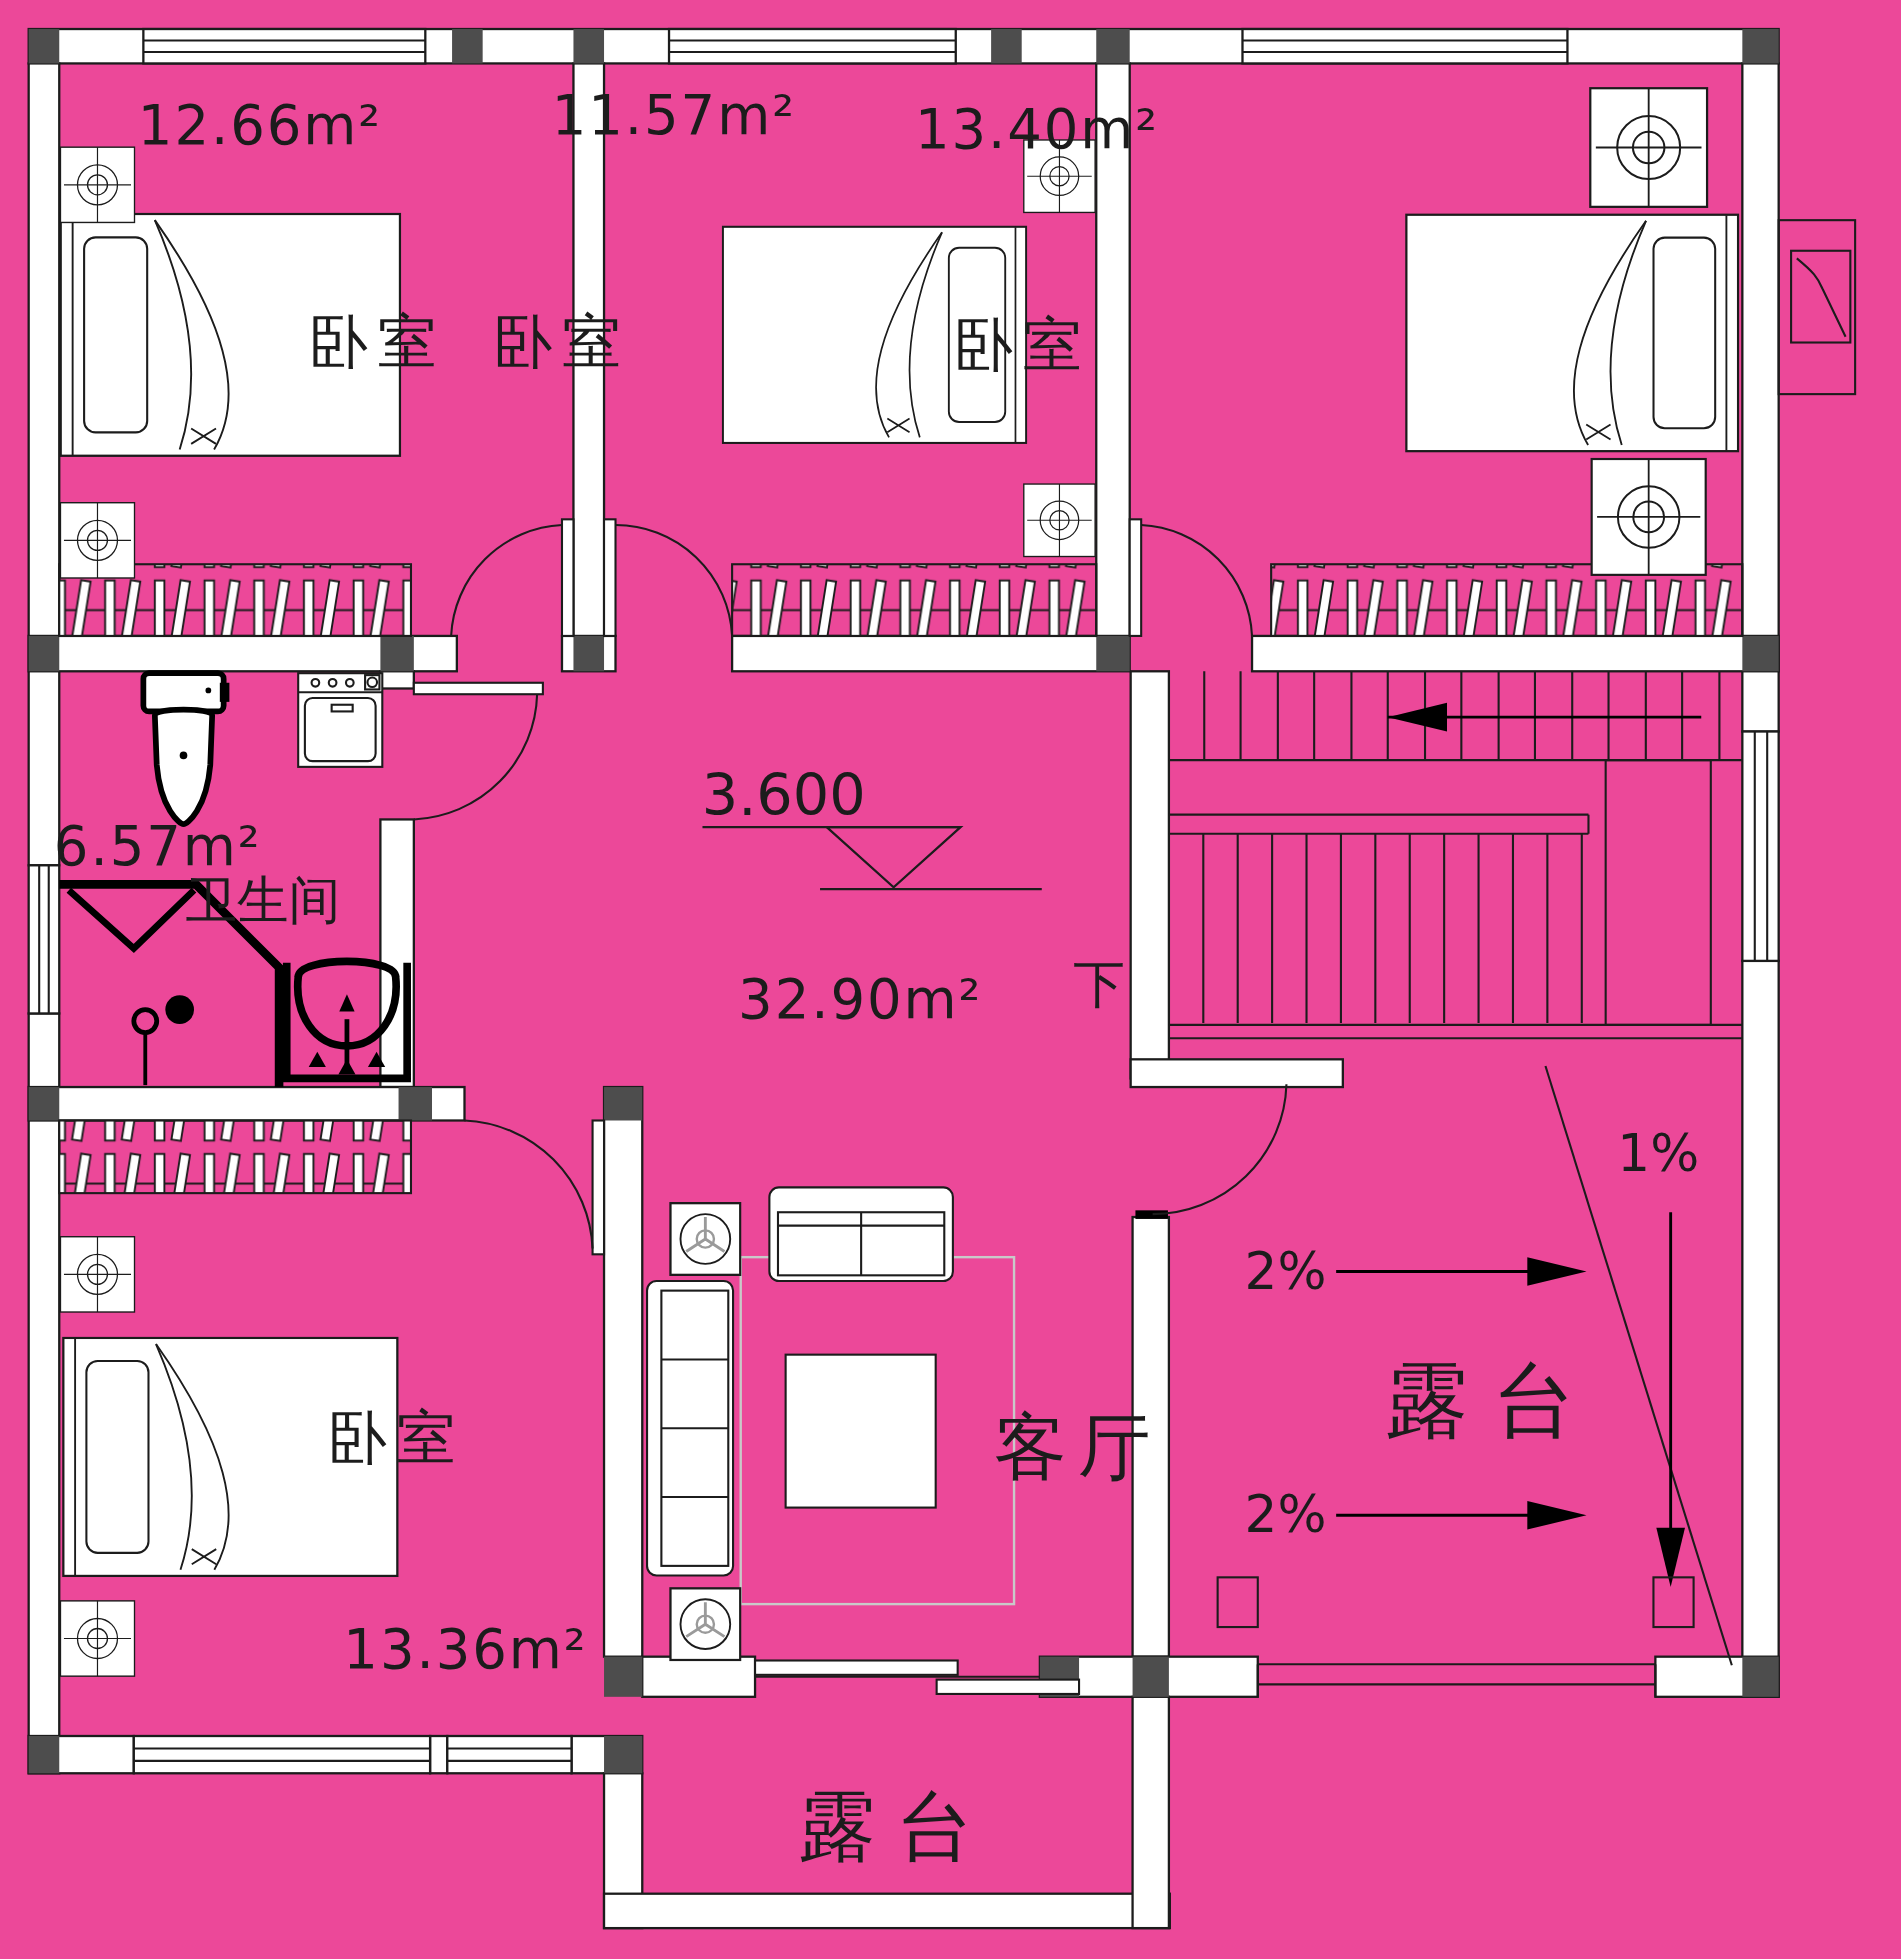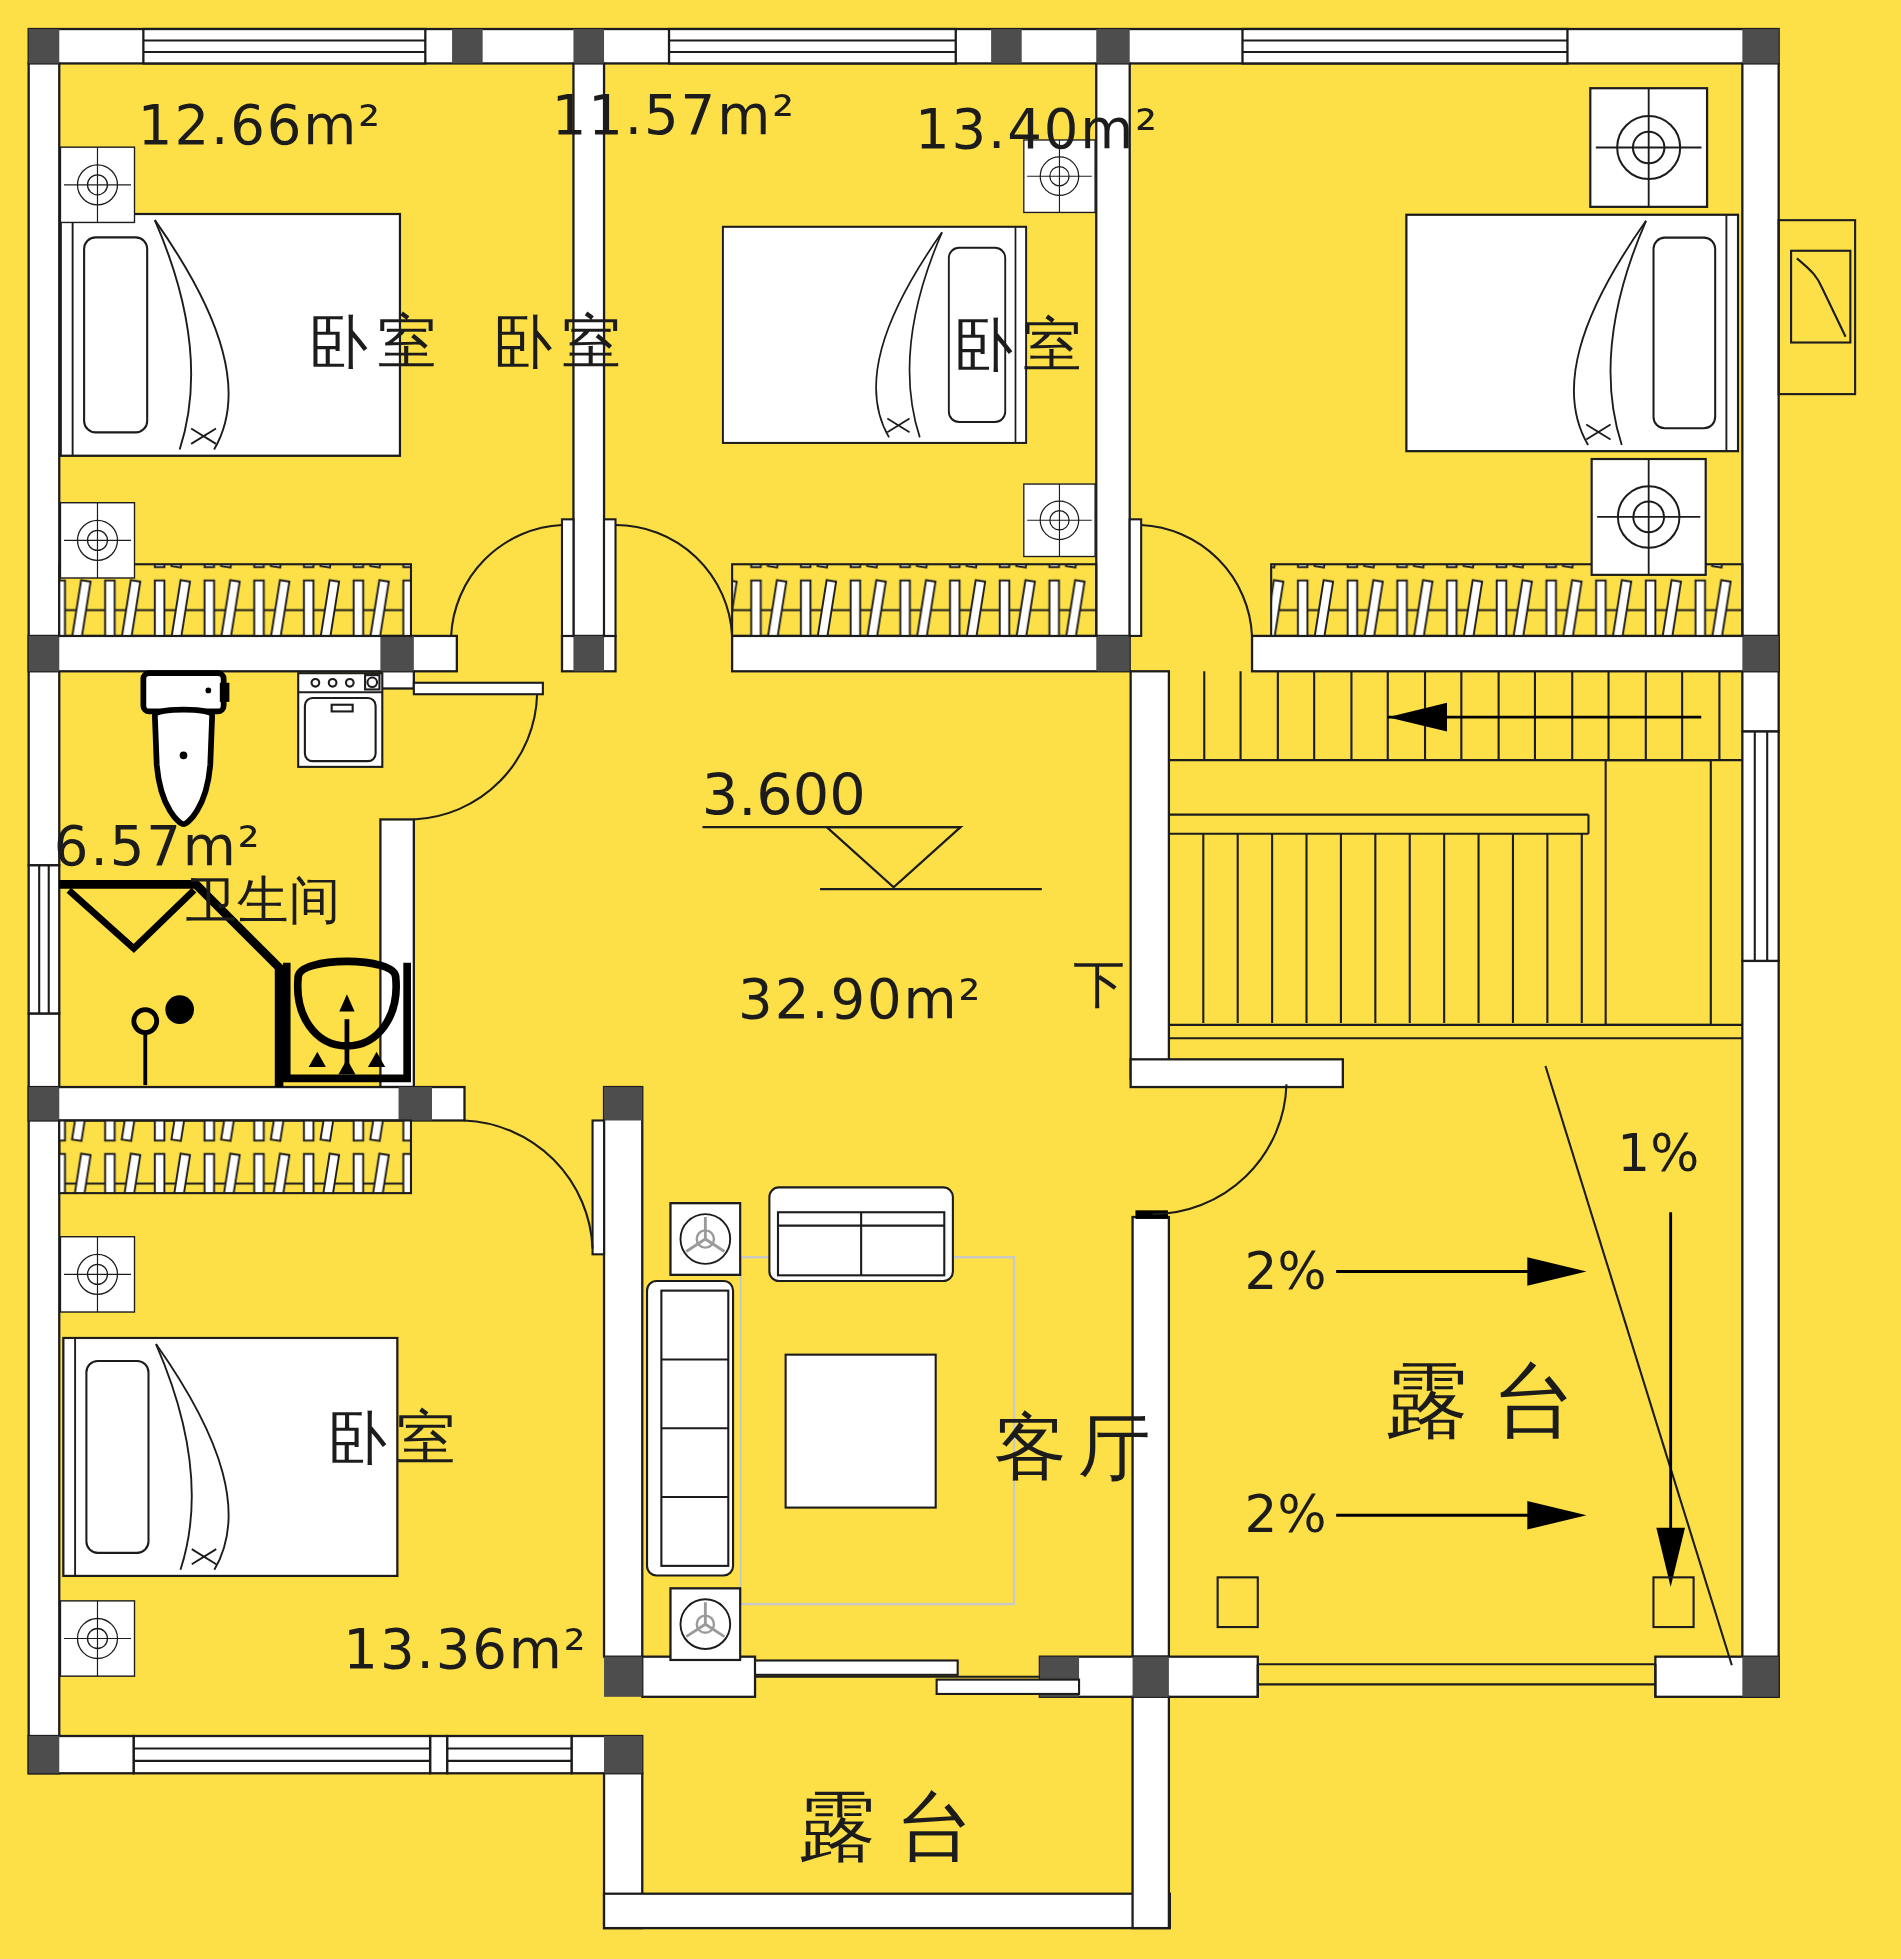--- a/index.html
+++ b/index.html
@@ -1,16 +1,16 @@
 <!DOCTYPE html>
 <html><head>
 <meta charset="utf-8">
 <style>
   html,body{margin:0;padding:0;background:#ffffff;}
-  .page{width:1901px;height:1960px;background:#fde047;position:relative;overflow:hidden;}
+  .page{width:1901px;height:1960px;background:#ec4899;position:relative;overflow:hidden;}
   svg{display:block;}
   .lbl{font-family:"DejaVu Sans","Liberation Sans",sans-serif;fill:#1c1c1c;}
   .area{font-size:57px;letter-spacing:2px;}
   .room{font-size:62px;letter-spacing:10px;}
   .big{font-size:86px;letter-spacing:26px;}
   .mid{font-size:76px;letter-spacing:12px;}
   .sml{font-size:54px;}
   .wall{fill:#ffffff;stroke:#1c1c1c;stroke-width:2.4;}
   .col{stroke:none;}
   .thin{fill:none;stroke:#1c1c1c;stroke-width:2.2;}

